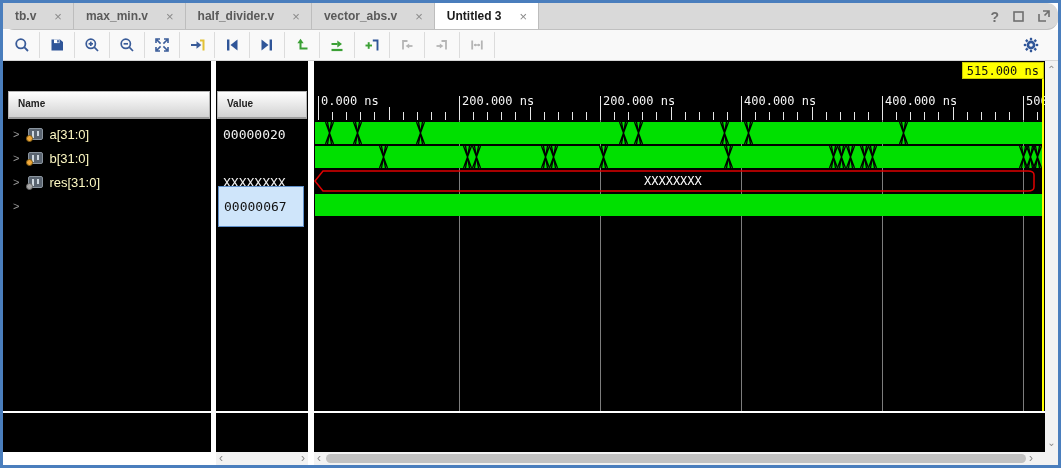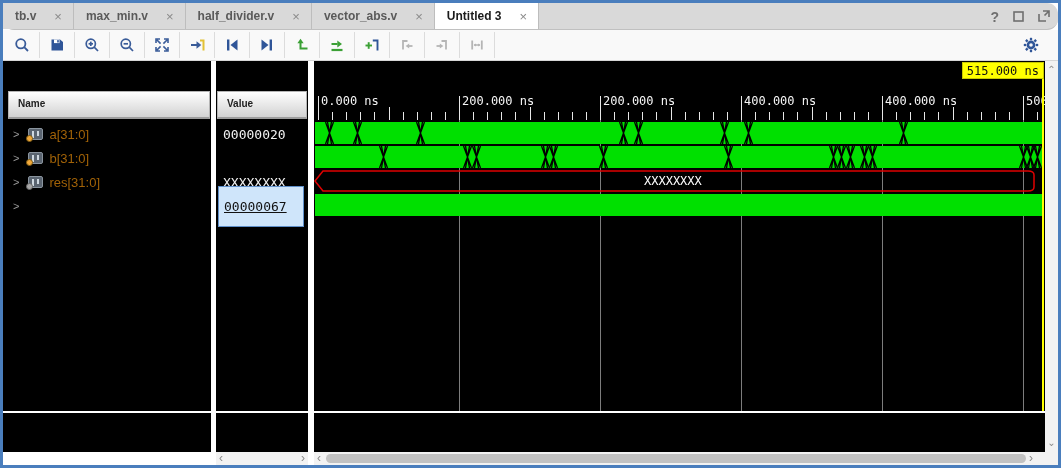--- a/index.html
+++ b/index.html
@@ -59,24 +59,24 @@
   .chev { color:#9a9a9a; font-size:11px; margin:0 6px 0 10px; }
   .row-inner { display:flex; align-items:center; padding:2px 6px 2px 3px; border-radius:1px; }
   .row-inner.selected { background:#b6d7f5; }
   .row-inner.selected .sig-label { color:#111; }
   .sig-icon { position:relative; width:15px; height:12px; background:#5a6470; border:1px solid #8a949e; border-radius:2px; margin-right:6px; }
   .sig-icon i { position:absolute; top:2px; width:2px; height:7px; background:#cfd8e0; }
   .sig-icon i.m1 { left:3px; } .sig-icon i.m2 { left:8px; height:5px; }
   .sig-dot { position:absolute; left:-3px; bottom:-3px; width:7px; height:7px; border-radius:50%; border:1px solid #7c5a12; }
   .dot-orange { background:#f2a93b; }
   .dot-gray   { background:#a8a8a8; border-color:#666; }
-  .sig-label { color:#a16207; font-size:13px; white-space:nowrap; }
+  .sig-label { color:#fef9c3; font-size:13px; white-space:nowrap; }
   .val-cell { position:absolute; left:0; width:100%; height:24px; display:flex; align-items:center; }
   .val-text { color:#f2f2f2; font-size:13px; font-family:"DejaVu Sans Mono", monospace; padding-left:7px; }
-  .val-box  { background:#cfe5fa; border:1px solid #5f8fc9; color:#111; margin-left:2px; padding:12px 5px; width:86px;text-decoration:underline; }
+  .val-box  { background:#cfe5fa; border:1px solid #5f8fc9; color:#111; margin-left:2px; padding:12px 5px; width:86px; }
   
   .axis-label { position:absolute; top:33px; color:#f5f5f5; font-size:12px; font-family:"DejaVu Sans Mono", monospace; white-space:nowrap; }
   .tick { position:absolute; background:#e8e8e8; width:1px; }
   .tick.minor { top:51px; height:8px; }
   .tick.mid   { top:46px; height:13px; }
   .tick.major { top:35px; height:24px; }
   .gridline { position:absolute; top:57px; height:293px; width:1px; background:#7d7d7d; }
   .wrow { position:absolute; height:22px; left:0; width:731px; }
   .bus-bar { position:absolute; left:1px; top:0; height:22px; }
   .xmark { position:absolute; top:0; }

